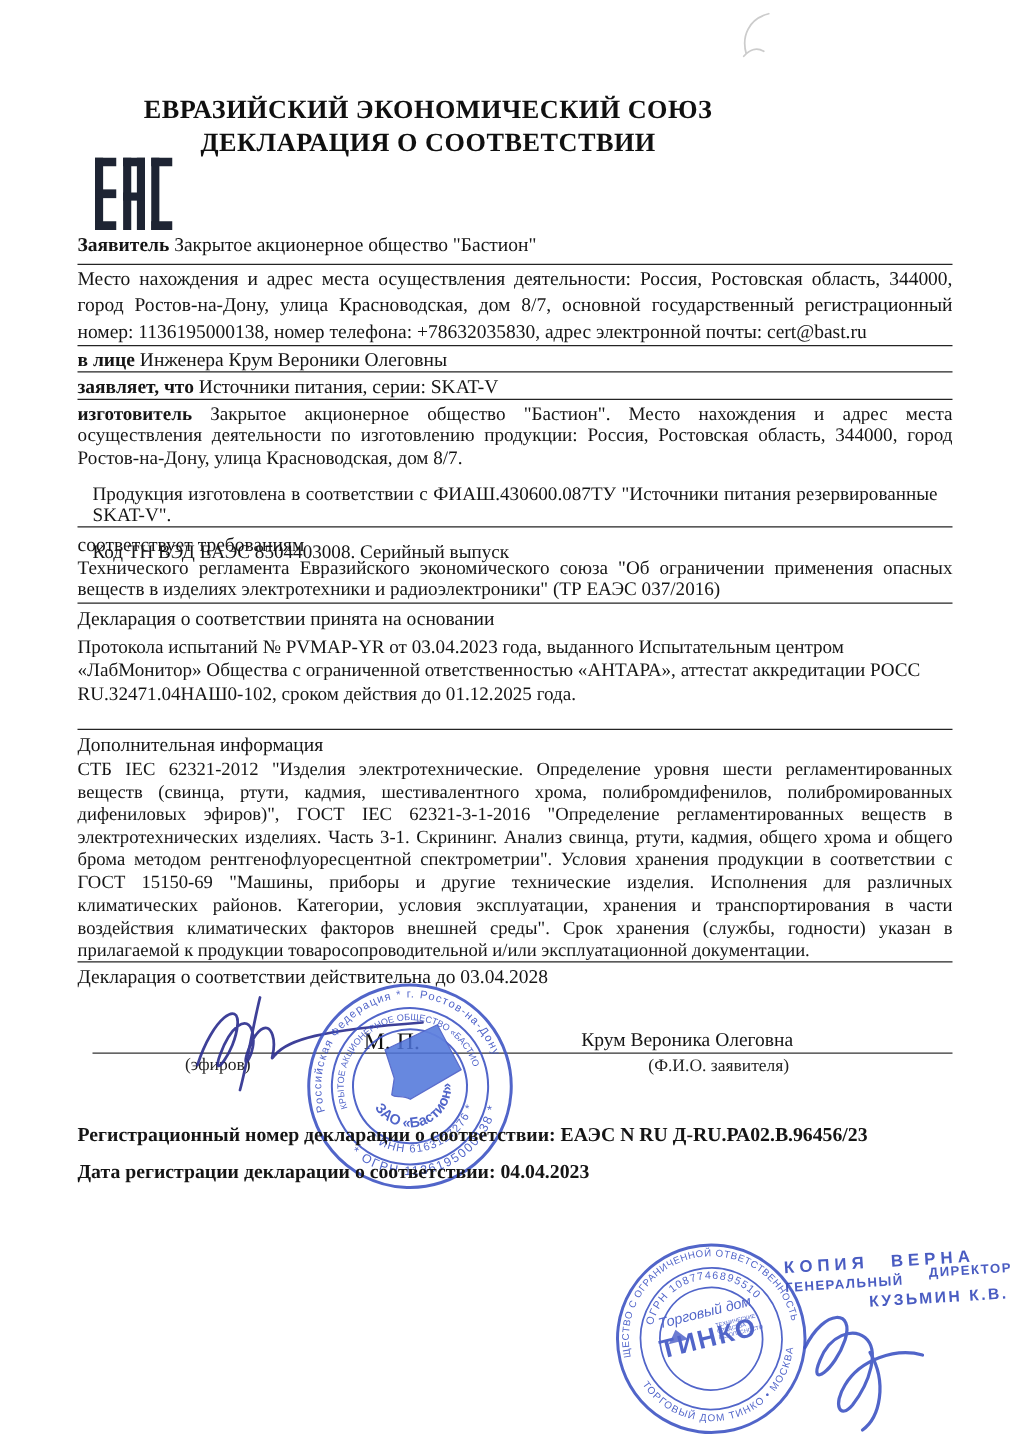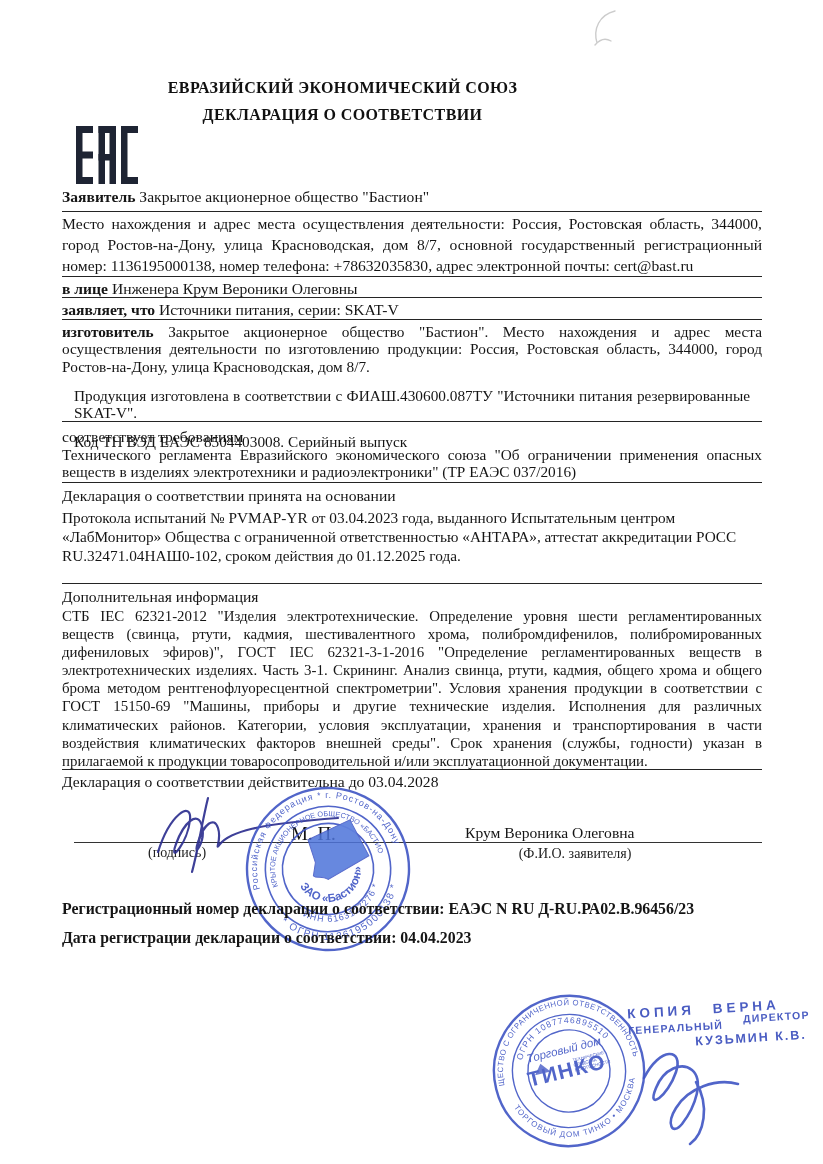--- a/index.html
+++ b/index.html
@@ -3,21 +3,21 @@
 <meta charset="utf-8">
 <style>
   html,body{margin:0;padding:0;background:#e8e8e8;}
   .doc{
     position:relative;width:823px;height:1164px;background:#ffffff;
     font-family:"Liberation Serif", serif;color:#151515;overflow:hidden;
     margin:0 auto;
   }
   .abs{position:absolute;}
   .titles{left:0;top:74px;width:685px;text-align:center;font-weight:bold;
-    font-size:16px;line-height:27px;letter-spacing:.4px;color:#101010;}
+    font-size:21px;line-height:27px;letter-spacing:.4px;color:#101010;}
   .sec{left:62px;width:700px;font-size:15.6px;line-height:20px;}
   .b{font-weight:bold;}
   .just{text-align:justify;}
   .rule{left:62px;width:700px;height:0;border-top:1.6px solid #242424;}
   .hdr{font-weight:normal;}
   .cap{font-size:14px;color:#222;}
   .regline{left:62px;width:720px;font-size:15.8px;font-weight:bold;}
   .stamp{opacity:.9;}
   .copyblock{
     left:628px;top:1001px;width:182px;color:#3b4fbd;
@@ -98,21 +98,21 @@
   </div>
   <div class="abs rule" style="top:583px"></div>
 
   <div class="abs sec hdr" style="top:587px">Дополнительная информация</div>
   <div class="abs sec just" style="top:607px;line-height:18.1px;font-size:14.9px">СТБ IEC 62321-2012 "Изделия электротехнические. Определение уровня шести регламентированных веществ (свинца, ртути, кадмия, шестивалентного хрома, полибромдифенилов, полибромированных дифениловых эфиров)", ГОСТ IEC 62321-3-1-2016 "Определение регламентированных веществ в электротехнических изделиях. Часть 3-1. Скрининг. Анализ свинца, ртути, кадмия, общего хрома и общего брома методом рентгенофлуоресцентной спектрометрии". Условия хранения продукции в соответствии с ГОСТ 15150-69 "Машины, приборы и другие технические изделия. Исполнения для различных климатических районов. Категории, условия эксплуатации, хранения и транспортирования в части воздействия климатических факторов внешней среды". Срок хранения (службы, годности) указан в прилагаемой к продукции товаросопроводительной и/или эксплуатационной документации.</div>
   <div class="abs rule" style="top:769px"></div>
 
   <div class="abs sec hdr" style="top:772px">Декларация о соответствии  действительна до 03.04.2028</div>
 
   <div class="abs" style="top:842px;left:74px;width:688px;border-top:1.5px solid #333"></div>
-  <div class="abs cap" style="top:845px;left:148px">(подпись)</div>
+  <div class="abs cap" style="top:845px;left:148px">(эфиров)</div>
   <div class="abs" style="top:823px;left:291px;font-size:19px;color:#111">М. П.</div>
   <div class="abs" style="top:824px;left:465px;width:220px;font-size:15.6px">Крум Вероника Олеговна</div>
   <div class="abs cap" style="top:846px;left:465px;width:220px;text-align:center">(Ф.И.О. заявителя)</div>
 
   <svg class="abs" style="left:138px;top:792px" width="215" height="85">
     <g fill="none" stroke="#2e3090" stroke-width="2.2" stroke-linecap="round" opacity=".92">
       <path d="M 20,60 C 32,22 54,8 52,28 C 50,50 30,74 38,52 C 46,30 60,18 64,34 C 68,50 54,68 60,50 C 66,32 76,24 80,36 C 84,48 76,60 82,52 C 92,40 118,32 200,26"></path>
       <path d="M 70,6 C 64,30 60,58 54,80"></path>
     </g>
   </svg>

